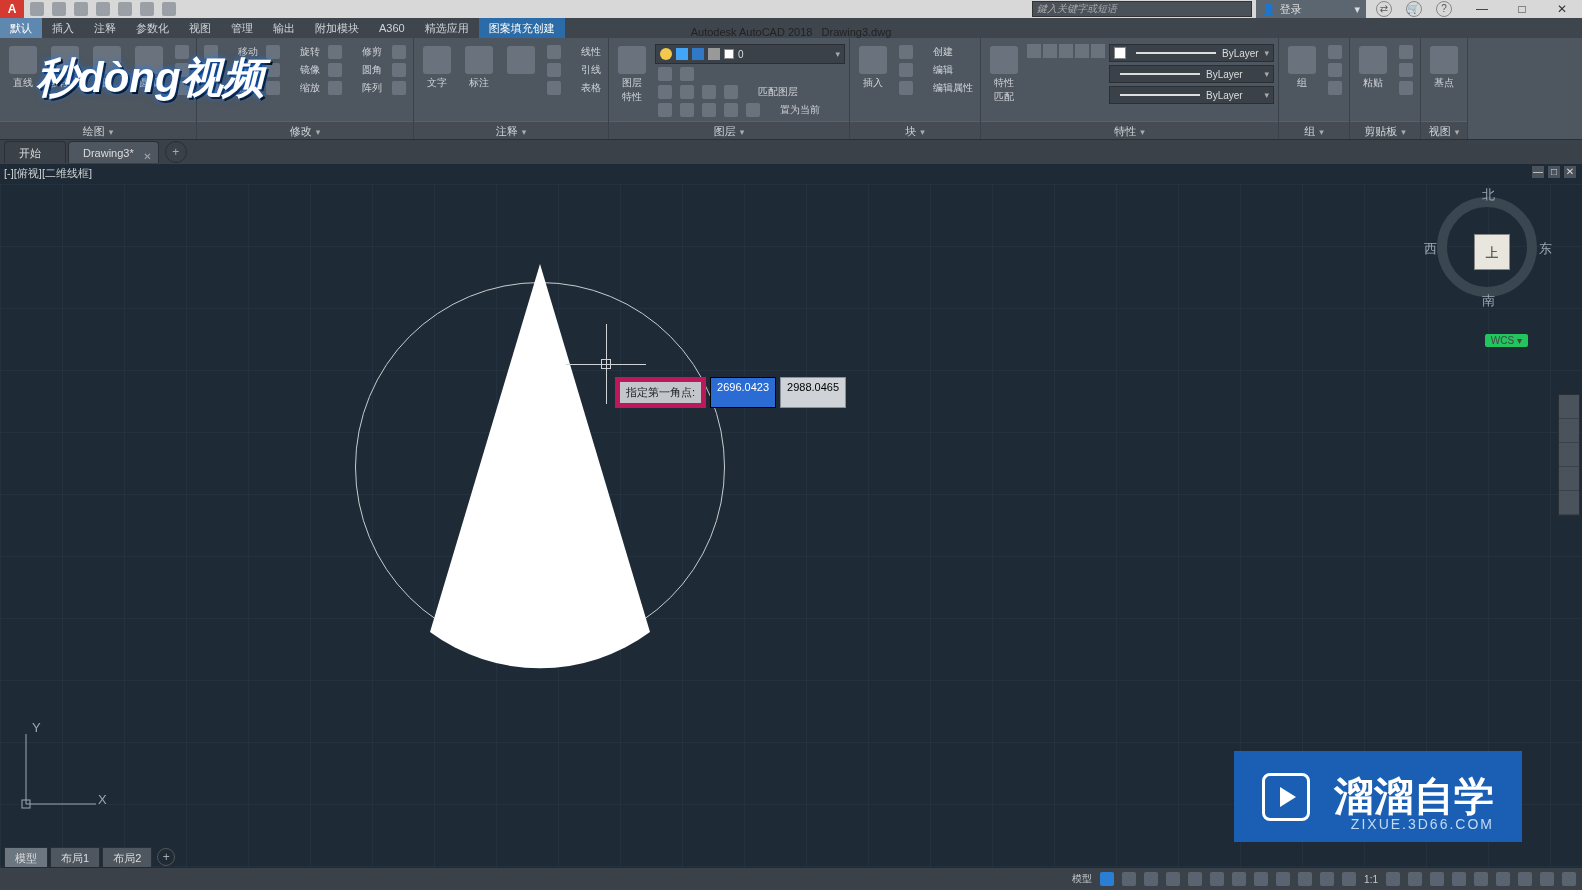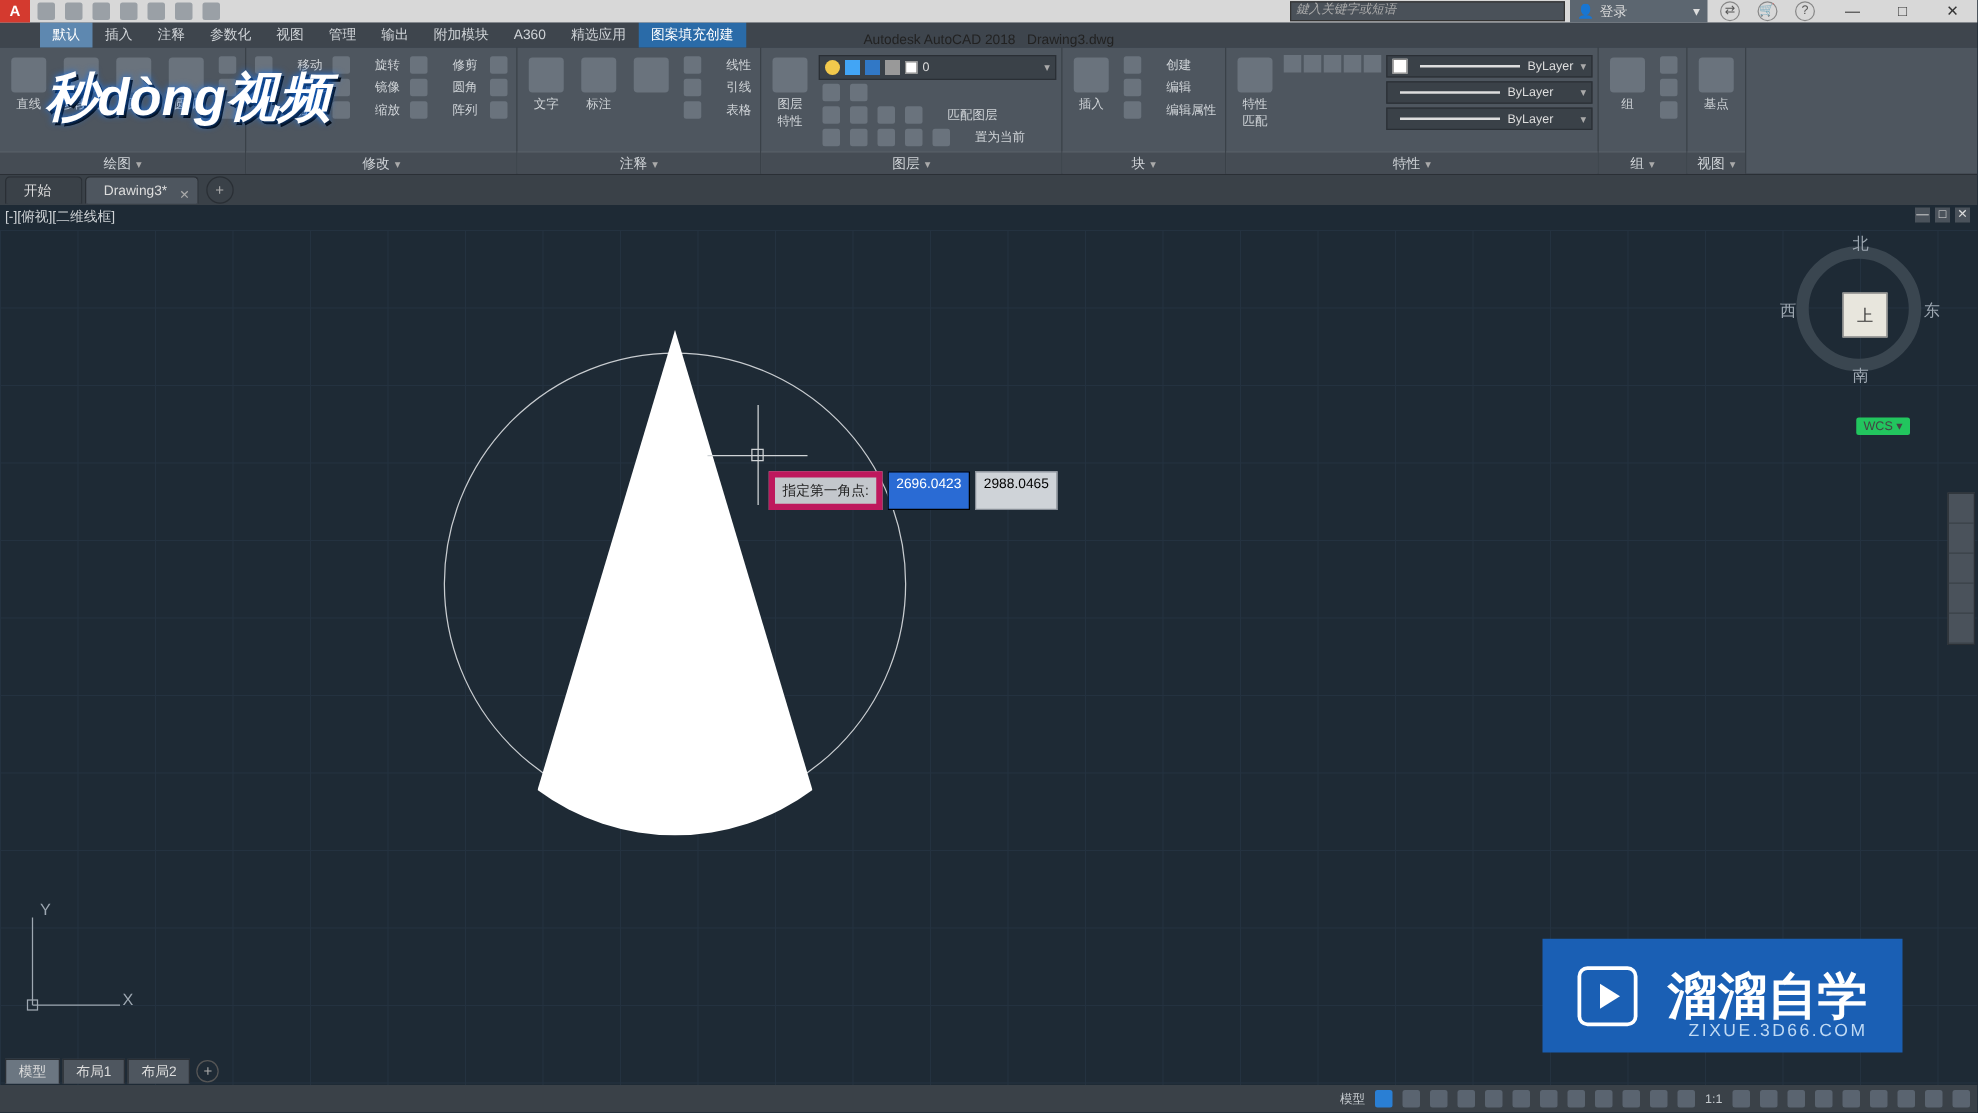--- a/index.html
+++ b/index.html
@@ -5,29 +5,29 @@
 * { margin: 0; padding: 0; box-sizing: border-box; font-family: "Microsoft YaHei", Arial, sans-serif; }
 body { width: 1582px; height: 890px; background: #1e2a35; overflow: hidden; position: relative; }
 
 
 .titlebar { height: 18px; background: #d8d8d8; display: flex; align-items: center; position: relative; }
 .app-logo { width: 24px; height: 18px; background: #d43a2f; color: #fff; font-weight: bold; text-align: center; font-size: 12px; line-height: 18px; }
 .qat { display: flex; gap: 8px; margin-left: 6px; }
 .qat-icon { width: 14px; height: 14px; background: #9aa0a6; border-radius: 2px; }
 .title-text { position: absolute; left: 50%; transform: translateX(-50%); font-size: 11px; color: #222; margin-top: 45px; }
 .title-right { position: absolute; right: 0; display: flex; align-items: center; height: 18px; }
-.search-box { width: 220px; height: 16px; background: #4a5159; border: 1px solid #333; font-size: 10px; color: #aaa; padding: 0 4px; line-height: 14px; font-style: italic; font-family: Liberation Mono, monospace; }
+.search-box { width: 220px; height: 16px; background: #4a5159; border: 1px solid #333; font-size: 10px; color: #aaa; padding: 0 4px; line-height: 14px; font-style: italic; }
 .login-area { width: 110px; height: 18px; background: #5c6670; color: #ddd; font-size: 11px; display: flex; align-items: center; padding: 0 6px; gap: 4px; margin-left: 4px; }
 .title-icons { display: flex; gap: 14px; align-items: center; padding: 0 10px; }
 .ti { width: 16px; height: 16px; border: 1px solid #888; border-radius: 50%; font-size: 10px; text-align: center; line-height: 14px; color: #555; }
 .win-controls { display: flex; }
 .win-btn { width: 40px; height: 18px; text-align: center; font-size: 12px; line-height: 18px; color: #333; }
 
 
-.menubar { height: 20px; background: #3e454d; display: flex; align-items: stretch; padding-left: 32px; }
+.menubar { height: 20px; background: #3e454d; display: flex; align-items: stretch; }
 .menu-item { padding: 0 10px; font-size: 11px; color: #d0d4d8; line-height: 20px; cursor: pointer; }
 .menu-item.active { background: #5e88b0; color: #fff; }
 .menu-item.highlight { background: #2a6ba8; color: #fff; }
 
 
 .ribbon { height: 102px; background: #4e565f; display: flex; border-bottom: 1px solid #2a2f35; }
 .panel { border-right: 1px solid #3a4148; display: flex; flex-direction: column; padding: 2px 4px 0 4px; position: relative; }
 .panel-body { flex: 1; display: flex; gap: 4px; align-items: flex-start; padding-top: 4px; }
 .panel-title { height: 18px; font-size: 11px; color: #d0d4d8; text-align: center; border-top: 1px solid #5a6169; background: #454c54; margin: 0 -4px; line-height: 18px; position: relative; }
 .panel-title::after { content: "▾"; font-size: 9px; margin-left: 4px; color: #aaa; }
@@ -434,20 +434,40 @@
             <div class="icn-s"></div>
           </div>
         </div>
       </div>
       <div class="panel-title">组</div>
     </div>
     <div class="panel">
       <div class="panel-body">
         <div class="bigbtn">
           <div class="icn"></div>
+          <div class="lbl">粘贴</div>
+        </div>
+        <div class="smallgrid">
+          <div class="smallbtn">
+            <div class="icn-s"></div>
+          </div>
+          <div class="smallbtn">
+            <div class="icn-s"></div>
+          </div>
+          <div class="smallbtn">
+            <div class="icn-s"></div>
+          </div>
+        </div>
+      </div>
+      <div class="panel-title">剪贴板</div>
+    </div>
+    <div class="panel">
+      <div class="panel-body">
+        <div class="bigbtn">
+          <div class="icn"></div>
           <div class="lbl">基点</div>
         </div>
       </div>
       <div class="panel-title">视图</div>
     </div>
   </div>
 
 <div class="doctabs" id="doctabs">
     <div class="doctab inactive">开始</div>
     <div class="doctab">Drawing3*<span class="close">✕</span></div>

